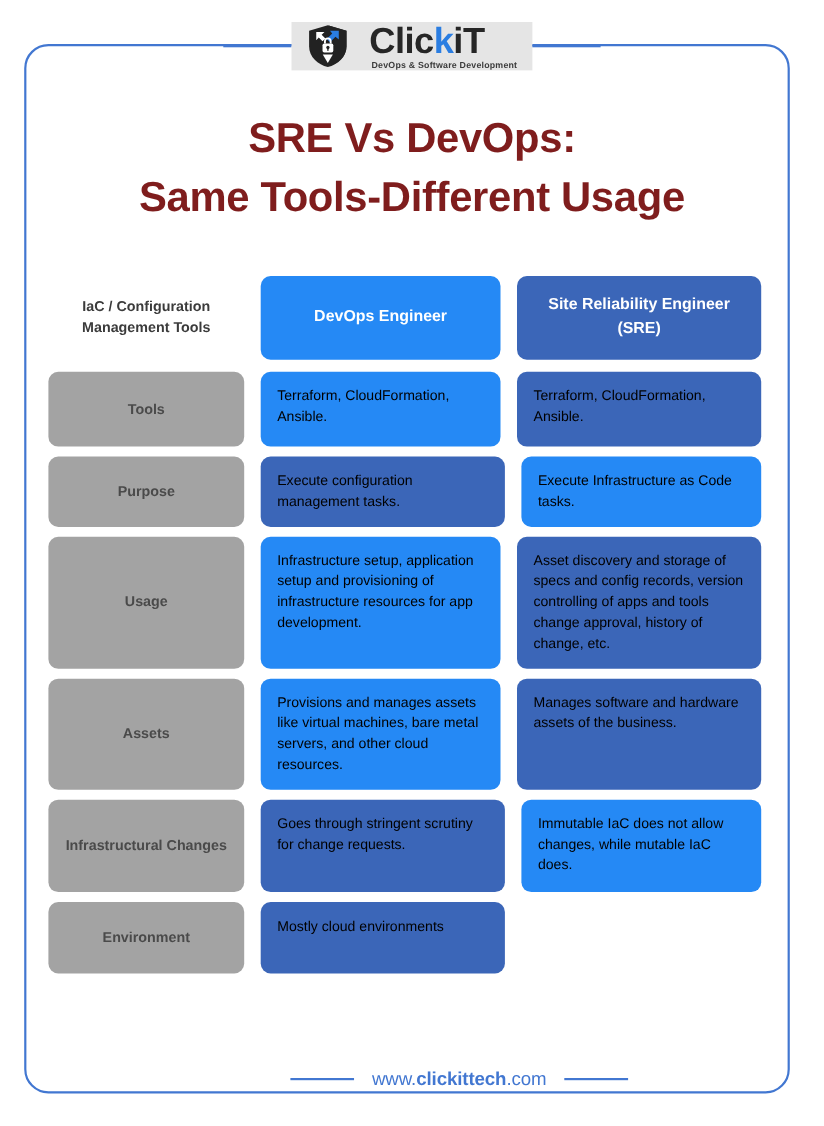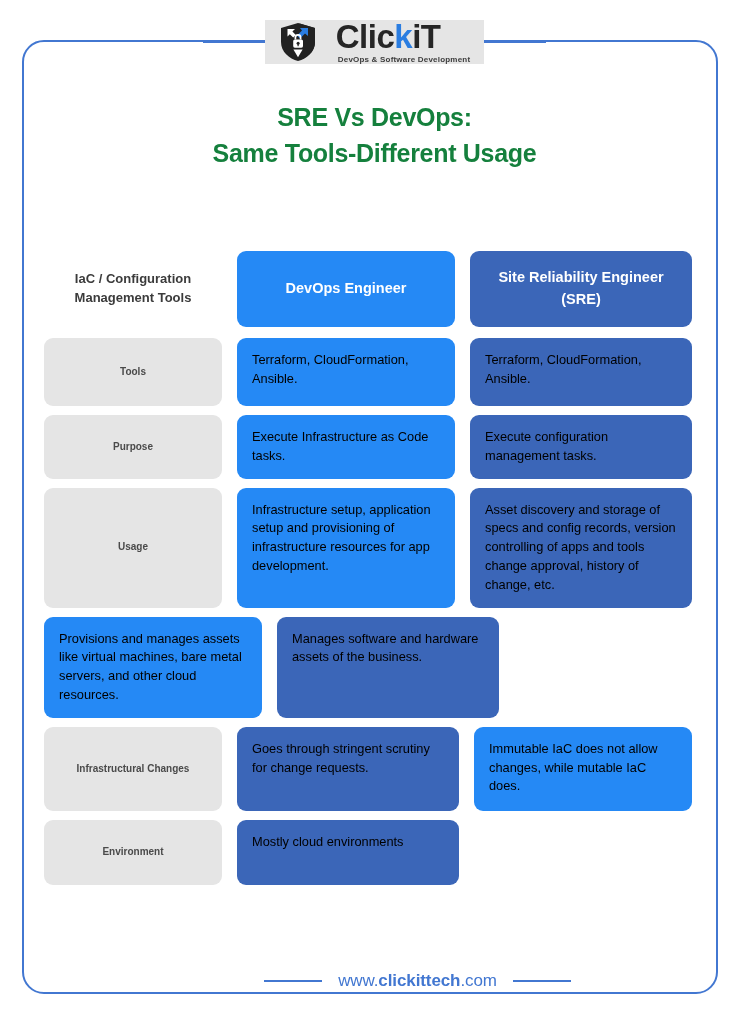--- a/index.html
+++ b/index.html
@@ -89,22 +89,22 @@
     margin-left: 2px;
   }
 
   
   .title {
     position: absolute;
     left: 40px;
     top: 100px;
     width: 669px;
     text-align: center;
-    color: #15803d;
-    font-size: 25px;
+    color: #7f1d1d;
+    font-size: 38px;
     font-weight: bold;
     line-height: 1.42;
     letter-spacing: -0.3px;
   }
   .title .line { display: block; }
 
   
   .grid {
     position: absolute;
     left: 44px;
@@ -148,27 +148,27 @@
     font-weight: bold;
     line-height: 1.5;
     min-height: 76px;
     padding: 8px 12px;
   }
   .head-pill.devops { background: #2589f5; }
   .head-pill.sre    { background: #3b66b8; }
 
   
   .label-cell {
-    background: #e5e5e5;
+    background: #a3a3a3;
     display: flex;
     align-items: center;
     justify-content: center;
     text-align: center;
     color: #4a4a4a;
-    font-size: 10px;
+    font-size: 13px;
     font-weight: bold;
     line-height: 1.42;
     padding: 8px 10px;
   }
   .value-cell {
     color: #000000;
     font-size: 12.8px;
     line-height: 1.47;
     padding: 13px 15px;
     display: flex;
@@ -258,31 +258,32 @@
     </div>
 
     <div class="row h-tools">
       <div class="cell col-label label-cell">Tools</div>
       <div class="cell col-devops value-cell devops">Terraform, CloudFormation, Ansible.</div>
       <div class="cell col-sre value-cell sre">Terraform, CloudFormation, Ansible.</div>
     </div>
 
     <div class="row h-purpose">
       <div class="cell col-label label-cell">Purpose</div>
+      <div class="cell col-sre value-cell sre">Execute configuration management tasks.</div>
       <div class="cell col-devops value-cell devops">Execute Infrastructure as Code tasks.</div>
-      <div class="cell col-sre value-cell sre">Execute configuration management tasks.</div>
     </div>
 
     <div class="row h-usage">
       <div class="cell col-label label-cell">Usage</div>
       <div class="cell col-devops value-cell devops">Infrastructure setup, application setup and provisioning of infrastructure resources for app development.</div>
       <div class="cell col-sre value-cell sre">Asset discovery and storage of specs and config records, version controlling of apps and tools change approval, history of change, etc.</div>
     </div>
 
     <div class="row h-assets">
+      <div class="cell col-label label-cell">Assets</div>
       <div class="cell col-devops value-cell devops">Provisions and manages assets like virtual machines, bare metal servers, and other cloud resources.</div>
       <div class="cell col-sre value-cell sre">Manages software and hardware assets of the business.</div>
     </div>
 
     <div class="row h-infra">
       <div class="cell col-label label-cell">Infrastructural Changes</div>
       <div class="cell col-sre value-cell sre">Goes through stringent scrutiny for change requests.</div>
       <div class="cell col-devops value-cell devops">Immutable IaC does not allow changes, while mutable IaC does.</div>
     </div>
 

